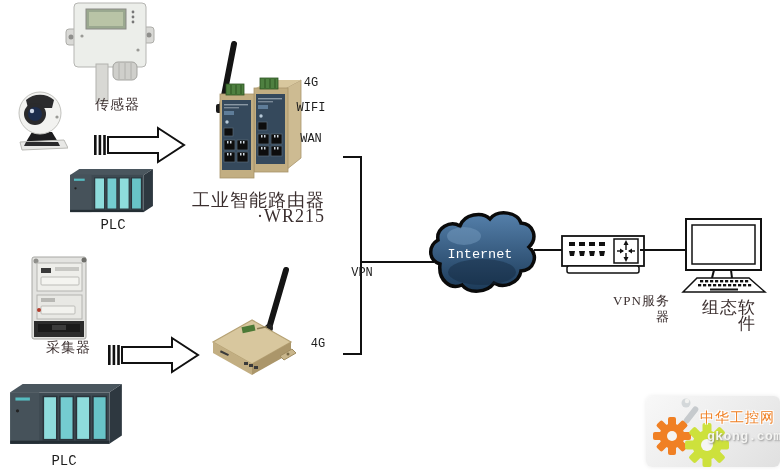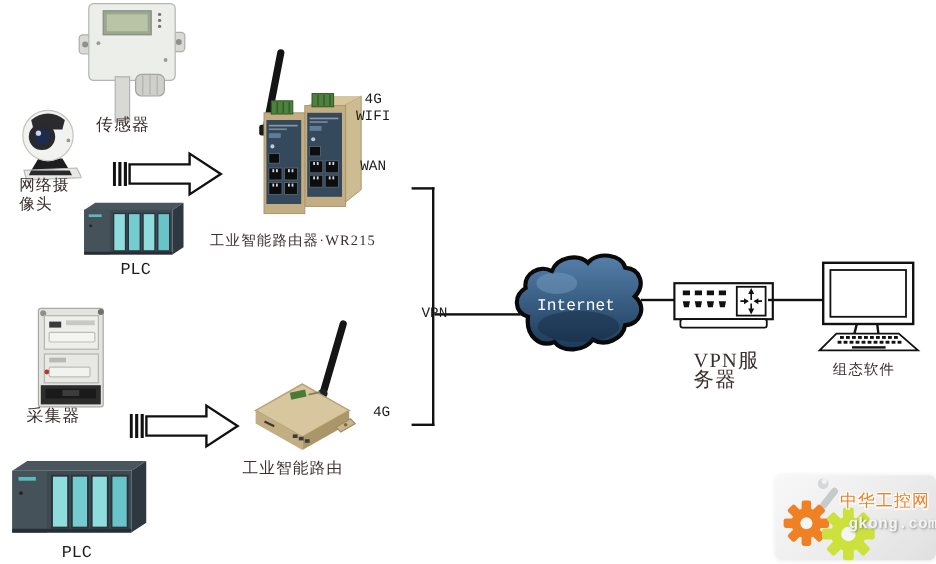--- a/index.html
+++ b/index.html
@@ -8,21 +8,21 @@
     --router-panel:#35495c; --terminal-green:#4e8040;
     --plc-body:#3e4a52; --plc-top:#4a565e; --plc-side:#2e3840; --plc-cyan:#7ed4d6;
     --cloud-dark:#1c3a58; --cloud-light:#5580ab;
     --logo-orange:#f08024; --logo-green:#cde13c;
   }
   *{margin:0;padding:0;box-sizing:border-box;}
   body{background:#888;font-family:"Liberation Sans","DejaVu Sans",sans-serif;}
   #canvas{position:relative;width:780px;height:470px;background:#ffffff;overflow:hidden;}
   .abs{position:absolute;}
   .cn-label{font-family:"Liberation Serif","DejaVu Serif",serif;color:var(--label);
-    font-size:14px;text-align:left;line-height:16px;letter-spacing:1px;}
+    font-size:14px;text-align:right;line-height:16px;letter-spacing:1px;}
   .mono-label{font-family:"Liberation Mono","DejaVu Sans Mono",monospace;color:#1c1c1c;
     font-size:12px;text-align:center;line-height:14px;}
   .conn{background:var(--line);}
   .tan{fill:var(--router-tan);} .tanl{fill:var(--router-tan-light);} .tans{fill:var(--router-tan-side);}
   .panel{fill:var(--router-panel);} .tgreen{fill:var(--terminal-green);stroke:#2c5220;stroke-width:.8;}
   .port{fill:#0d0d0d;stroke:#5a6a78;stroke-width:.7;}
   .pin{fill:#cfd8e0;}
   .outline{fill:#ffffff;stroke:#111;stroke-width:1.8;}
   .logo-cn{font-family:"Liberation Serif","DejaVu Serif",serif;font-weight:normal;font-size:14px;
     color:var(--logo-orange);letter-spacing:1px;
@@ -62,24 +62,20 @@
     <path d="M20 44 L40 44 L46 54 L14 54 Z" fill="#1d1d1f"></path>
     <path d="M8 54 L52 52 L56 60 L10 62 Z" fill="#e8e8e6" stroke="#b8b8b4"></path>
     <path d="M14 54 L46 54 L48 58 L12 58 Z" fill="#2a2a2c"></path>
     <circle cx="28" cy="25" r="21" fill="#f2f2f0" stroke="#c2c2be"></circle>
     <path d="M14 12 A21 21 0 0 1 42 12 L40 20 L16 20 Z" fill="#2b2b2d"></path>
     <circle cx="23" cy="26" r="11" fill="#2a2a2c"></circle>
     <circle cx="23" cy="26" r="7" fill="#1d2c4c"></circle>
     <circle cx="20" cy="23" r="2.2" fill="#cfd6e6"></circle>
     <circle cx="45" cy="29" r="1.6" fill="#9a9a96"></circle>
   </svg>
-  <div class="abs cn-label" style="left:16px;top:146px;width:52px;font-size:13px">
-    <div>网络摄</div>
-    <div>像头</div>
-  </div>
 
   <svg class="abs" style="left:64px;top:166px" width="92" height="52" viewBox="0 0 120 70" preserveAspectRatio="none">
     <polygon points="8,12 104,12 116,4 20,4" fill="var(--plc-top)"></polygon>
     <polygon points="104,12 116,4 116,54 104,62" fill="var(--plc-side)"></polygon>
     <rect x="8" y="12" width="96" height="50" fill="var(--plc-body)"></rect>
     <rect x="8" y="12" width="28" height="50" fill="#46525a"></rect>
     <rect x="13" y="17" width="14" height="3" fill="#56bcc0"></rect>
     <circle cx="15" cy="30" r="1.5" fill="#222"></circle>
     <g stroke="#2a343b" stroke-width="1.5">
       <rect x="40" y="16" width="13" height="42" fill="#8edcdc"></rect>
@@ -150,41 +146,41 @@
         <rect class="pin" x="30" y="103" width="1.5" height="2.5"></rect>
       <rect class="pin" x="40" y="103" width="1.5" height="2.5"></rect>
         <rect class="pin" x="43" y="103" width="1.5" height="2.5"></rect>
       <rect class="pin" x="27" y="115" width="1.5" height="2.5"></rect>
         <rect class="pin" x="30" y="115" width="1.5" height="2.5"></rect>
       <rect class="pin" x="40" y="115" width="1.5" height="2.5"></rect>
         <rect class="pin" x="43" y="115" width="1.5" height="2.5"></rect>
     </g>
   </svg>
   <div class="abs mono-label" style="left:294px;top:76px;width:34px">4G</div>
-  <div class="abs mono-label" style="left:290px;top:90px;width:42px">WIFI</div>
+  <div class="abs mono-label" style="left:290px;top:101px;width:42px">WIFI</div>
   <div class="abs mono-label" style="left:291px;top:132px;width:40px">WAN</div>
-  <div class="abs cn-label" style="left:175px;top:192px;width:150px;font-size:12px">工业智能路由器·WR215</div>
+  <div class="abs cn-label" style="left:175px;top:192px;width:150px;font-size:18px">工业智能路由器·WR215</div>
 
   <svg class="abs" style="left:28px;top:253px" width="64" height="90" viewBox="0 0 64 90">
     <rect x="4" y="4" width="54" height="82" rx="2" fill="#e3e3e0" stroke="#a8a8a4"></rect>
     <circle cx="8" cy="8" r="2.5" fill="#8f8f8b"></circle>
       <circle cx="56" cy="7" r="2.5" fill="#6f6f6b"></circle>
     <rect x="9" y="10" width="45" height="28" fill="#eeeeea" stroke="#b4b4b0"></rect>
     <rect x="13" y="15" width="10" height="5" fill="#3a3a3a"></rect>
     <rect x="27" y="14" width="24" height="4" fill="#c8c8c4"></rect>
     <rect x="13" y="24" width="38" height="8" rx="1" fill="#f4f4f0" stroke="#bcbcb8"></rect>
     <rect x="9" y="42" width="45" height="24" fill="#e8e8e4" stroke="#b4b4b0"></rect>
     <rect x="13" y="45" width="14" height="4" fill="#b8b8b4"></rect>
     <rect x="13" y="53" width="34" height="8" rx="1" fill="#f2f2ee" stroke="#bcbcb8"></rect>
     <circle cx="11" cy="57" r="2" fill="#b23a2a"></circle>
     <rect x="6" y="68" width="50" height="16" fill="#2c2c2c"></rect>
     <rect x="10" y="71" width="42" height="8" fill="#1a1a1a"></rect>
     <rect x="24" y="72" width="14" height="5" fill="#3c3c3c"></rect>
   </svg>
-  <div class="abs cn-label" style="left:22px;top:340px;width:56px">采集器</div>
+  <div class="abs cn-label" style="left:35px;top:340px;width:56px">采集器</div>
 
   <svg class="abs" style="left:108px;top:335px" width="92" height="40" viewBox="0 0 92 40">
     <rect x="0" y="10" width="2.6" height="20" fill="#111"></rect>
     <rect x="4.6" y="10" width="2.6" height="20" fill="#111"></rect>
     <rect x="9.2" y="10" width="2.6" height="20" fill="#111"></rect>
     <path d="M14 12 L64 12 L64 3 L90 20 L64 37 L64 28 L14 28 Z" fill="#fff" stroke="#111" stroke-width="2"></path>
   </svg>
 
   <svg class="abs" style="left:2px;top:380px" width="124" height="72" viewBox="0 0 120 70" preserveAspectRatio="none">
     <polygon points="8,12 104,12 116,4 20,4" fill="var(--plc-top)"></polygon>
@@ -215,28 +211,27 @@
       <rect x="20" y="90" width="9" height="2" transform="rotate(26 24 91)"></rect>
       <rect x="44" y="100" width="4" height="3"></rect>
         <rect x="49" y="102" width="4" height="3"></rect>
         <rect x="54" y="104" width="4" height="3"></rect>
     </g>
     <polygon points="80,94 92,87 96,91 84,98" fill="#c9b68c" stroke="#a08c60"></polygon>
     <circle cx="88" cy="92" r="1.5" fill="#7a6a46"></circle>
   </svg>
   <div class="abs mono-label" style="left:302px;top:337px;width:32px">4G</div>
   <div class="abs cn-label" style="left:202px;top:382px;width:106px;font-size:13px">
-    <div>工业智能路由</div>
   </div>
 
   <div class="abs conn" style="left:343px;top:156px;width:19px;height:2px"></div>
   <div class="abs conn" style="left:360px;top:156px;width:2px;height:199px"></div>
   <div class="abs conn" style="left:343px;top:353px;width:19px;height:2px"></div>
   <div class="abs conn" style="left:362px;top:261px;width:72px;height:2px"></div>
-  <div class="abs mono-label" style="left:344px;top:254px;width:36px">VPN</div>
+  <div class="abs mono-label" style="left:344px;top:266px;width:36px">VPN</div>
 
   <svg class="abs" style="left:424px;top:206px" width="116" height="92" viewBox="0 0 116 92">
     <defs>
       <linearGradient id="cg" x1="0" y1="0" x2="0" y2="1">
         <stop offset="0" stop-color="var(--cloud-light)"></stop>
         <stop offset="1" stop-color="var(--cloud-dark)"></stop>
       </linearGradient>
     </defs>
     <path d="M16 58 C 4 54 4 40 14 34 C 12 22 26 14 36 20 C 40 8 58 5 66 13
              C 74 3 94 6 97 17 C 110 18 114 32 105 41 C 115 50 110 64 97 65
@@ -261,21 +256,21 @@
         <line x1="71" y1="19" x2="77" y2="19"></line>
     </g>
     <g fill="#111">
       <polygon points="68,8 65.5,13 70.5,13"></polygon>
       <polygon points="68,30 65.5,25 70.5,25"></polygon>
       <polygon points="66,19 62,16.5 62,21.5"></polygon>
       <polygon points="70,19 74,16.5 74,21.5"></polygon>
     </g>
     <rect x="9" y="34" width="72" height="7" rx="2" fill="#fff" stroke="#111" stroke-width="1.5"></rect>
   </svg>
-  <div class="abs cn-label" style="left:578px;top:293px;width:70px;font-size:17px">VPN服务器</div>
+  <div class="abs cn-label" style="left:600px;top:293px;width:70px;font-size:13px">VPN服务器</div>
   <div class="abs conn" style="left:640px;top:249px;width:48px;height:2px"></div>
 
   <svg class="abs" style="left:680px;top:214px" width="100" height="84" viewBox="0 0 100 84">
     <rect x="6" y="5" width="75" height="51" fill="#fff" stroke="#111" stroke-width="2"></rect>
     <rect x="12" y="11" width="63" height="39" fill="#fff" stroke="#111" stroke-width="1.5"></rect>
     <line x1="34" y1="56" x2="32" y2="64" stroke="#111" stroke-width="2"></line>
     <line x1="51" y1="56" x2="52" y2="64" stroke="#111" stroke-width="2"></line>
     <polygon points="17,64 69,64 85,78 3,78" fill="#fff" stroke="#111" stroke-width="1.5"></polygon>
     <g fill="#111">
       <rect x="20" y="66" width="3.2" height="2.4"></rect>
@@ -295,21 +290,21 @@
       <rect x="38" y="70" width="3.2" height="2.4"></rect>
         <rect x="43" y="70" width="3.2" height="2.4"></rect>
       <rect x="48" y="70" width="3.2" height="2.4"></rect>
         <rect x="53" y="70" width="3.2" height="2.4"></rect>
       <rect x="58" y="70" width="3.2" height="2.4"></rect>
         <rect x="63" y="70" width="3.2" height="2.4"></rect>
       <rect x="68" y="70" width="3.2" height="2.4"></rect>
       <rect x="30" y="74.5" width="28" height="2"></rect>
     </g>
   </svg>
-  <div class="abs cn-label" style="left:694px;top:300px;width:62px;font-size:12px">组态软件</div>
+  <div class="abs cn-label" style="left:694px;top:300px;width:62px;font-size:17px">组态软件</div>
 
   <div class="abs logo-bg" style="left:646px;top:396px;width:134px;height:71px">
     <svg class="abs" style="left:0;top:0" width="134" height="71" viewBox="0 0 134 71">
       <g>
         <rect x="42" y="9" width="6" height="20" rx="3" fill="#c6cacd" transform="rotate(38 45 19)"></rect>
         <circle cx="40" cy="7" r="4.5" fill="#d4d8da"></circle>
         <circle cx="41" cy="5" r="2.2" fill="#f2f2f0"></circle>
       </g>
       <g fill="var(--logo-orange)">
         <g transform="translate(26,40)">

